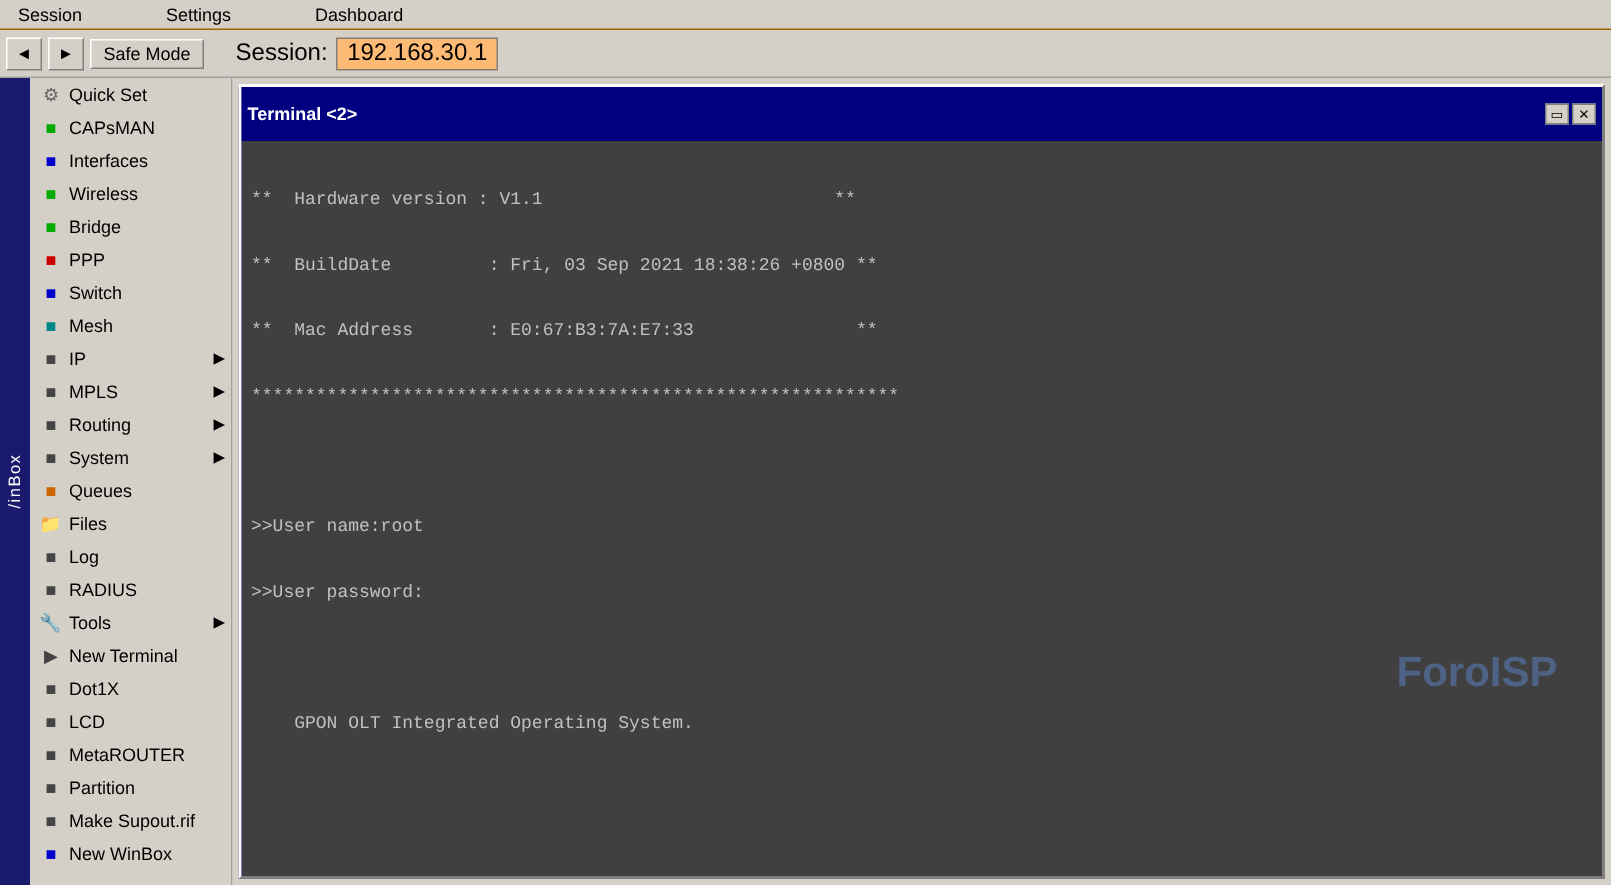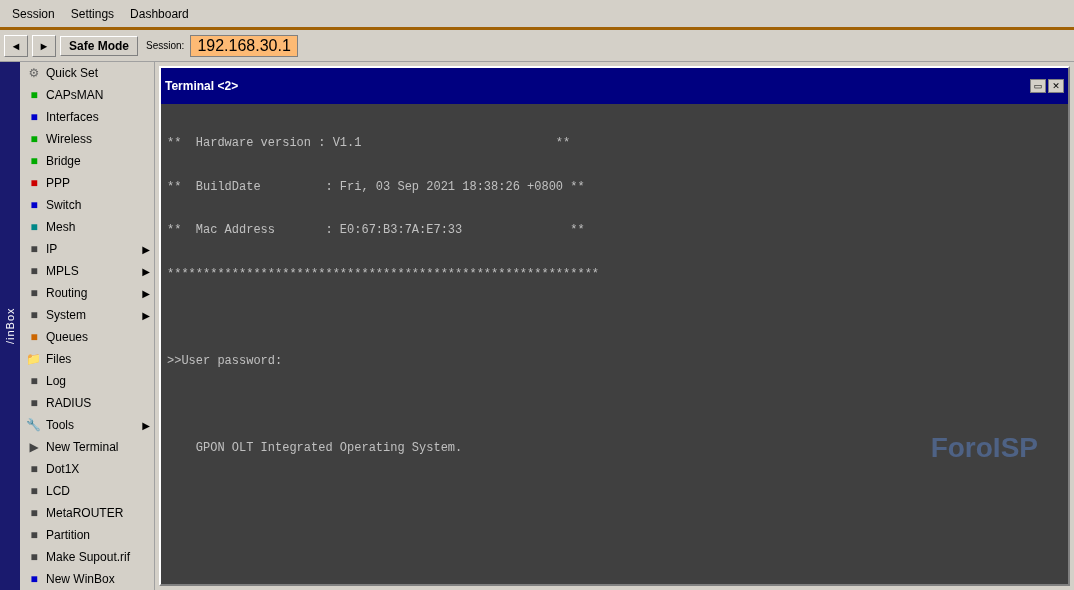--- a/index.html
+++ b/index.html
@@ -10,25 +10,26 @@
       width: 1074px;
       height: 590px;
       overflow: hidden;
       display: flex;
       flex-direction: column;
     }
 
     
     .menubar {
       background: #d4d0c8;
-      border-bottom: 3px solid #a16207;
-      display: flex;
-      align-items: center;
-      height: 30px;
+      border-bottom: 1px solid #a16207;
+      display: flex;
+      align-items: center;
+      height: 20px;
       padding: 0 4px;
+      gap: 40px;
     }
     .menubar-item {
       padding: 2px 8px;
       cursor: pointer;
       font-size: 12px;
     }
 
     
     .toolbar {
       background: #d4d0c8;
@@ -53,25 +54,24 @@
       font-size: 11px;
     }
     .safe-mode-btn {
       background: #d4d0c8;
       border: 1px solid #808080;
       border-top-color: #fff;
       border-left-color: #fff;
       padding: 2px 8px;
       cursor: pointer;
       font-size: 12px;
-      font-weight: bold;
     }
     .session-label {
-      font-size: 10px;
-      margin-left: 4px;
+      font-size: 16px;
+      margin-left: 17px;
     }
     .session-value {
       background: #fdba74;
       border: 1px solid #808080;
       padding: 1px 6px;
       font-size: 16px;
       margin-left: 2px;
     }
 
     
@@ -362,20 +362,21 @@
           <button class="terminal-control-btn">✕</button>
         </div>
       </div>
 
       <div class="terminal-body">
         <div class="term-line">**  Hardware version : V1.1                           **</div>
         <div class="term-line">**  BuildDate         : Fri, 03 Sep 2021 18:38:26 +0800 **</div>
         <div class="term-line">**  Mac Address       : E0:67:B3:7A:E7:33               **</div>
         <div class="term-line">************************************************************</div>
         <div class="term-line">&nbsp;</div>
+        <div class="term-line">&gt;&gt;User name:root</div>
         <div class="term-line">&gt;&gt;User password:</div>
         <div class="term-line">&nbsp;</div>
         <div class="term-line">    GPON OLT Integrated Operating System.</div>
         <div class="term-line">&nbsp;</div>
         
         
         
         
         
         

